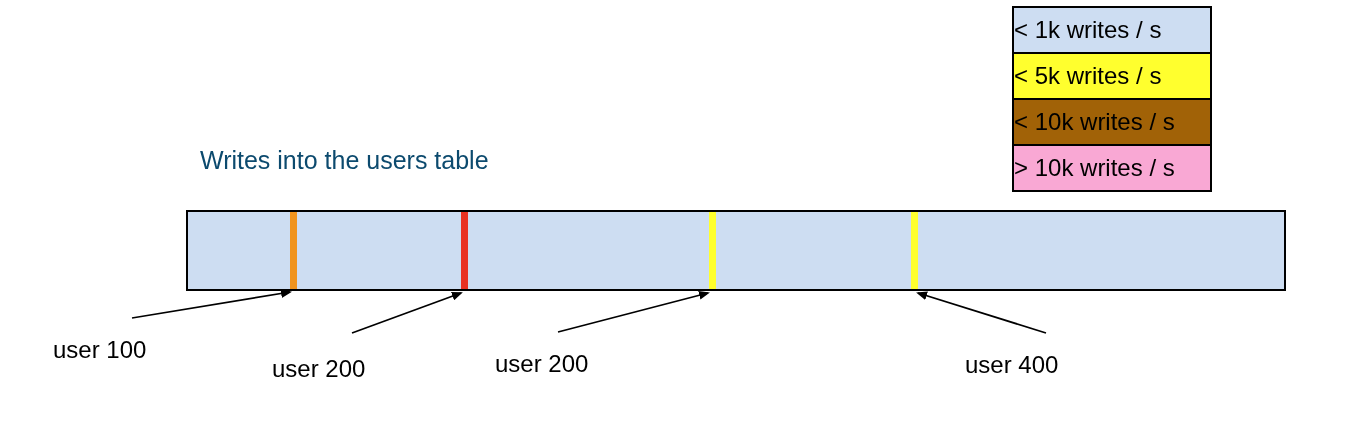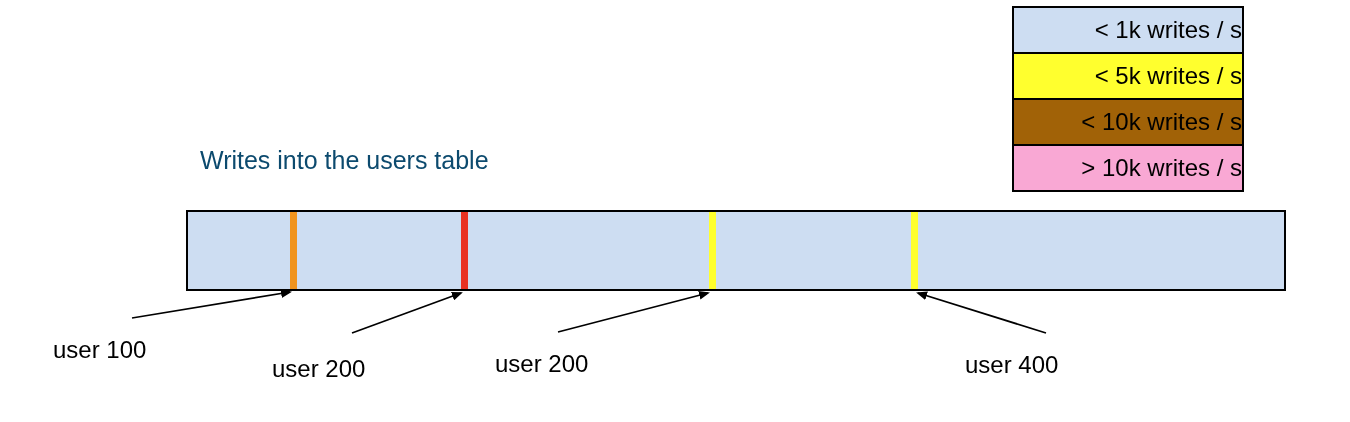--- a/index.html
+++ b/index.html
@@ -24,32 +24,31 @@
     white-space: nowrap;
   }
   .legend {
     position: absolute;
     left: 1012px;
     top: 6px;
     width: 232px;
   }
   .legend-row {
     box-sizing: border-box;
-    width: 232px;
+    width: 200px;
     height: 48px;
     border: 2px solid #000000;
     line-height: 44px;
-    text-align: right;
+    text-align: left;
     font-size: 24px;
     color: #000000;
     white-space: nowrap;
   }
   .legend-row + .legend-row {
     margin-top: -2px;
-    padding-left: 12px;
   }
   .bar {
     position: absolute;
     left: 186px;
     top: 210px;
     width: 1100px;
     height: 81px;
     box-sizing: border-box;
     border: 2px solid #000000;
   }

